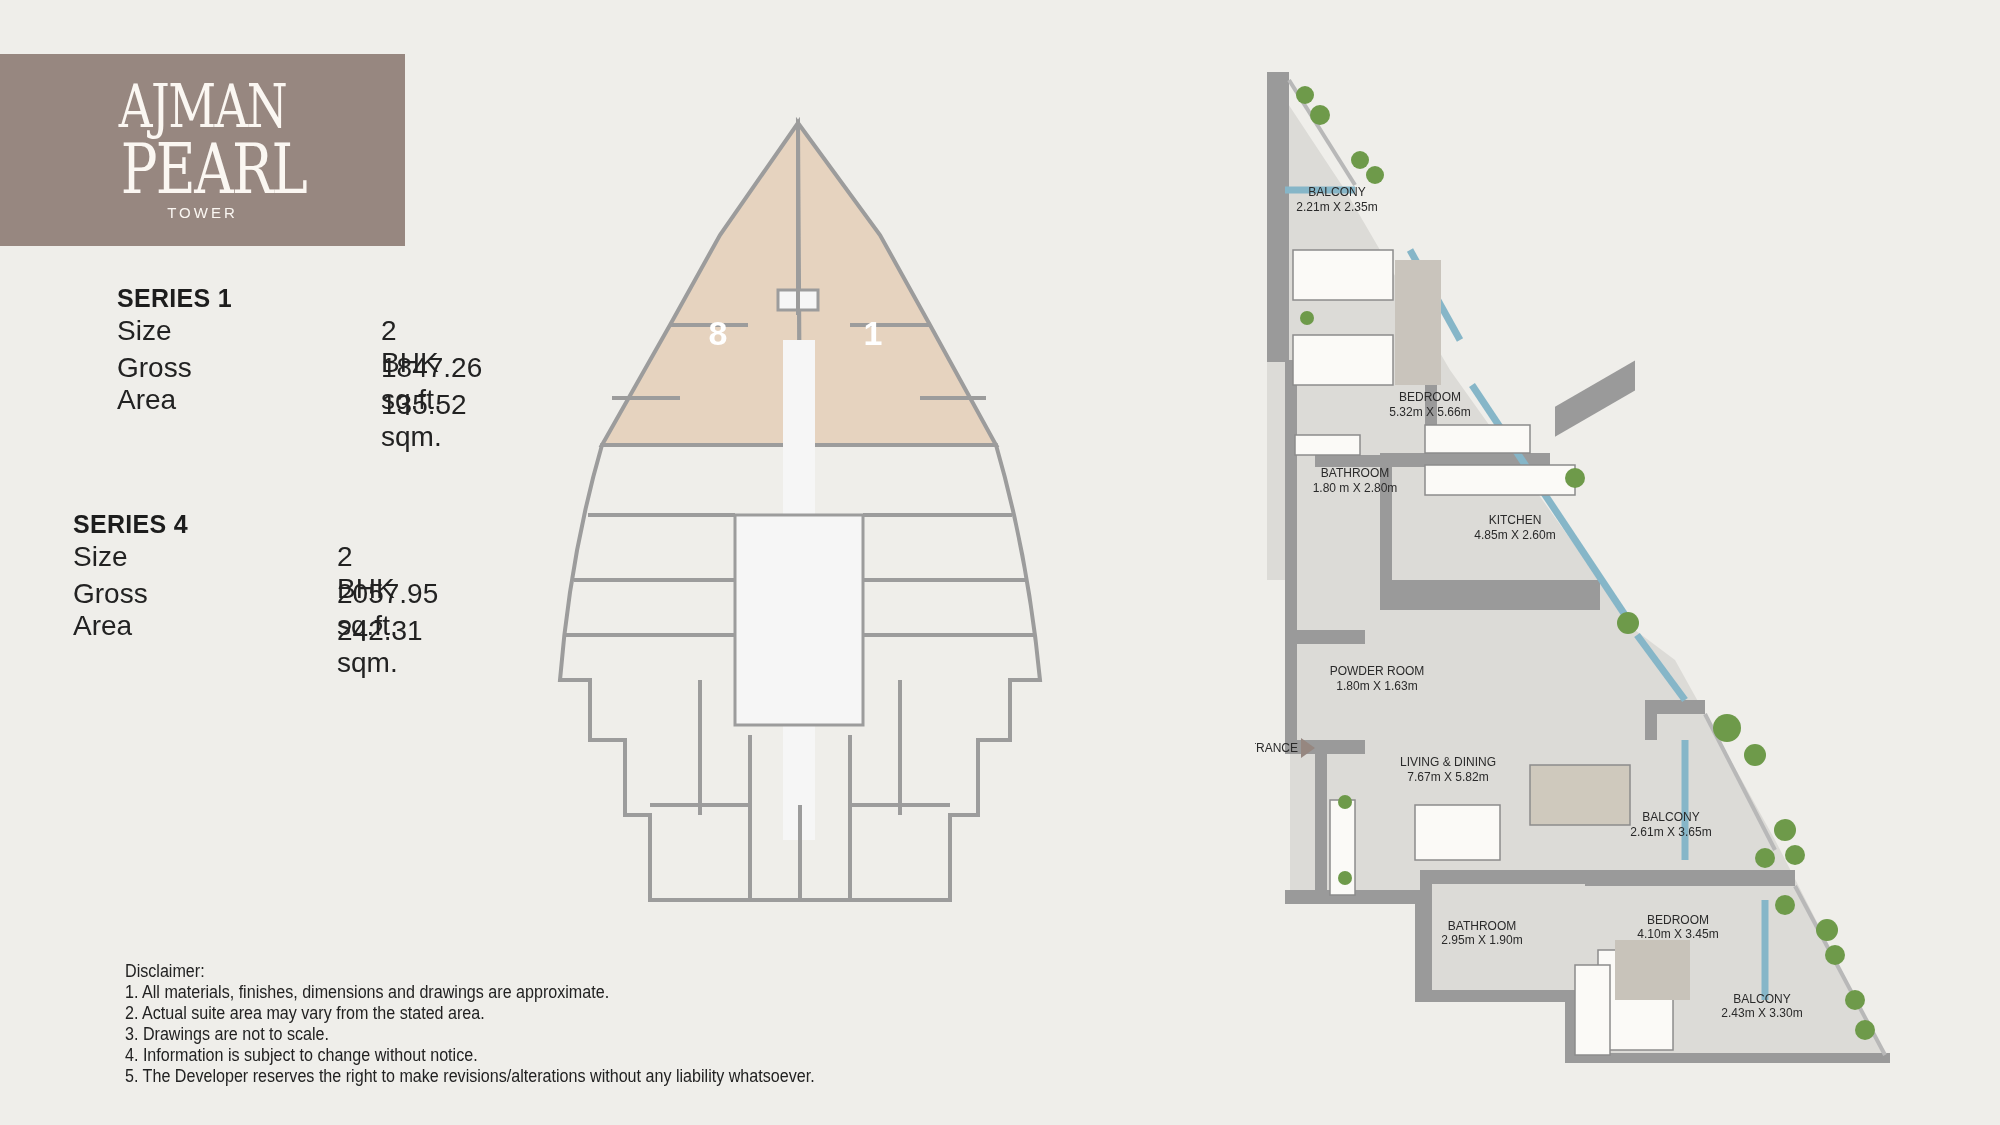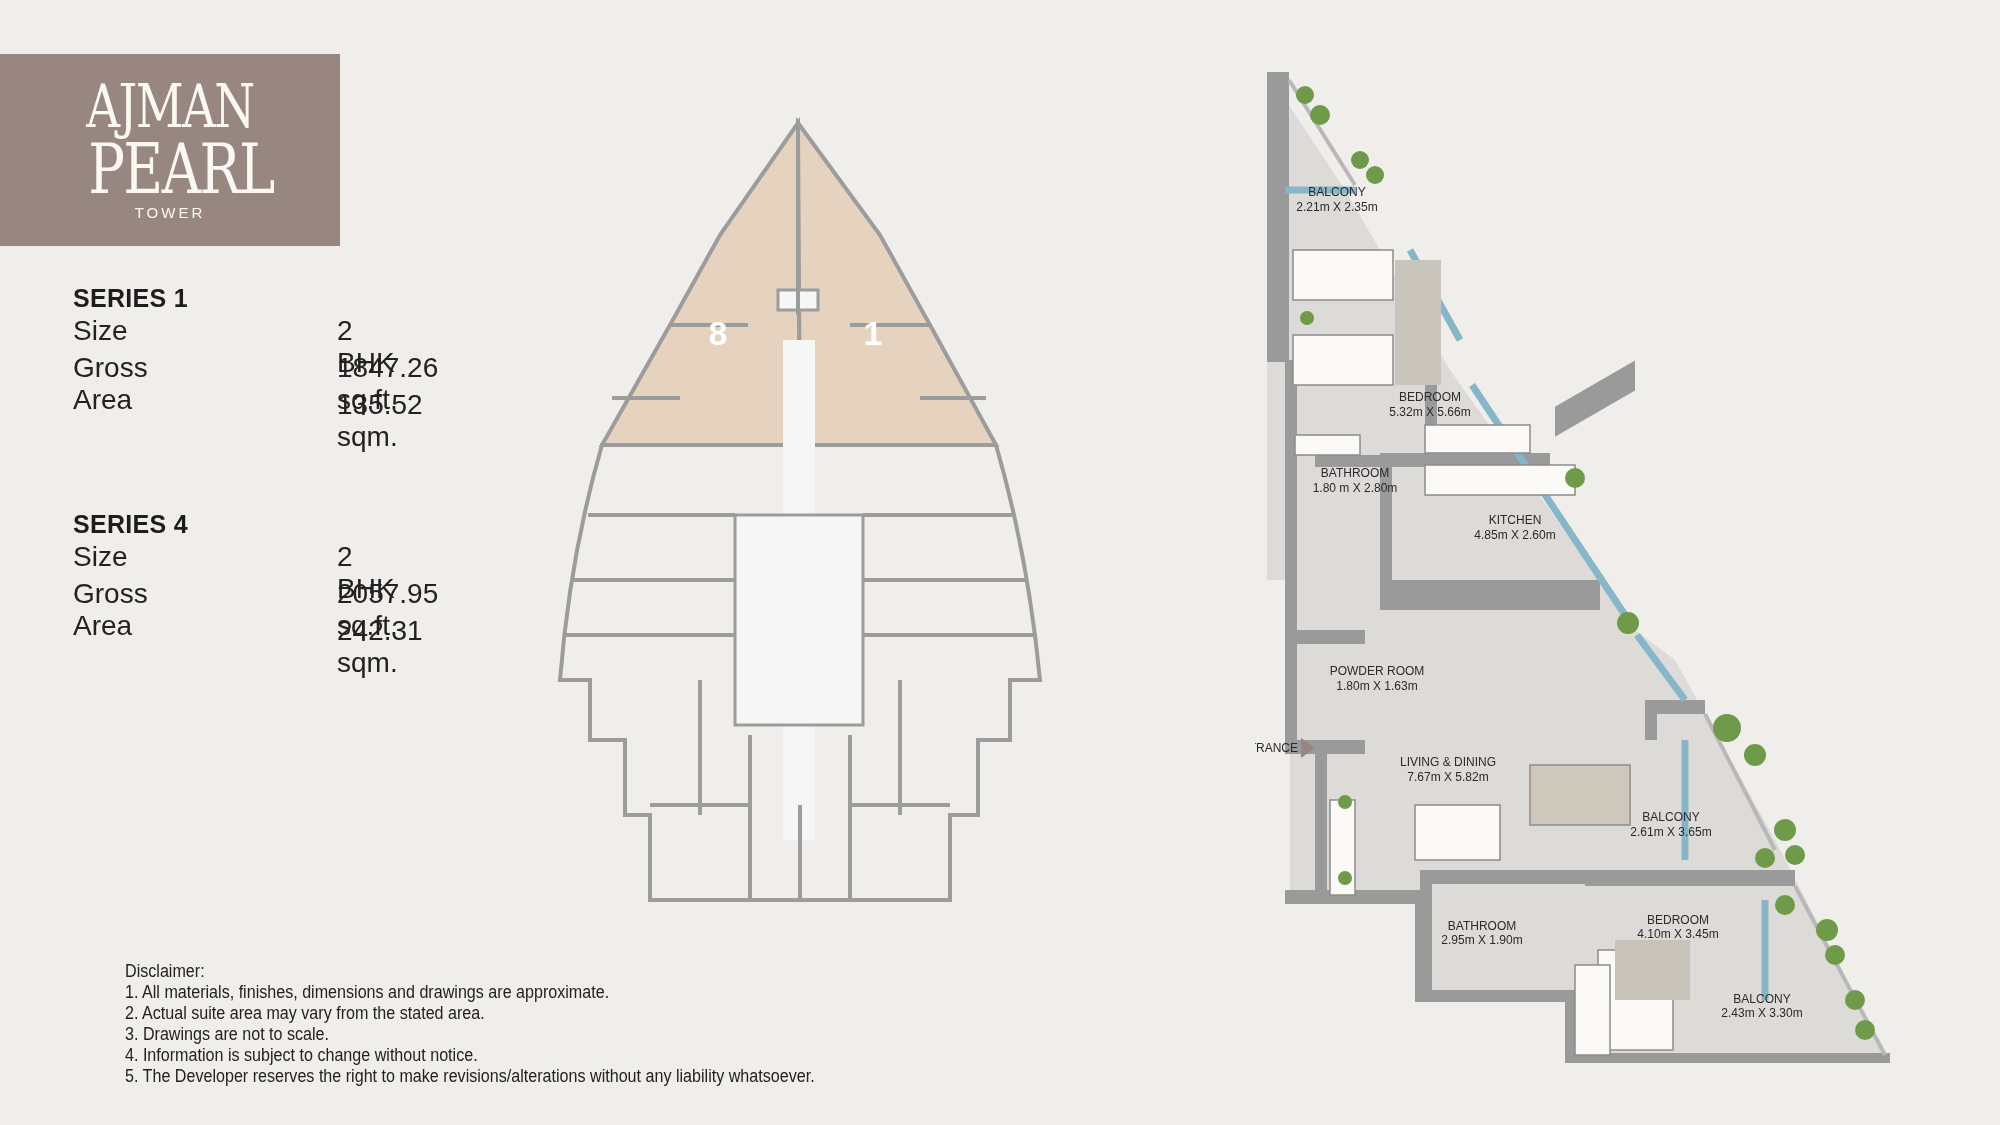--- a/index.html
+++ b/index.html
@@ -3,21 +3,21 @@
 <meta charset="utf-8">
 <style>
   html, body { margin:0; padding:0; }
   body {
     width:2000px; height:1125px; position:relative; overflow:hidden;
     background:#efeeea;
     font-family:"DejaVu Sans", "Liberation Sans", sans-serif;
     color:#1d1d1d;
   }
   .logo {
-    position:absolute; left:0; top:54px; width:340px; height:192px;
+    position:absolute; left:0; top:54px; width:405px; height:192px;
     background:#978780; color:#fbf7f2; text-align:center;
   }
   .logo .l1, .logo .l2 {
     font-family:"DejaVu Serif", "Liberation Serif", serif;
     font-weight:normal; letter-spacing:-2px; line-height:1;
     position:absolute; left:0; right:0;
     transform:scaleX(0.78);
   }
   .logo .l1 { top:22px; font-size:60px; }
   .logo .l2 { top:80px; font-size:70px; left:22px; }
@@ -30,21 +30,21 @@
   .series h2 {
     margin:0; font-size:25px; font-weight:bold; letter-spacing:0.3px;
     font-family:"Liberation Sans", sans-serif;
   }
   .series .row {
     position:relative; height:37px; font-size:28px;
     font-family:"Liberation Sans", sans-serif; font-weight:normal; color:#222;
   }
   .series .row .k { position:absolute; left:0; top:2px; }
   .series .row .v { position:absolute; left:264px; top:2px; }
-  .s1 { top:284px; }
+  .s1 { top:284px;margin-left:44px; }
   .s8 { top:510px; }
   .disclaimer {
     position:absolute; left:125px; top:961px; font-size:17.5px; line-height:21px;
     font-family:"Liberation Sans", sans-serif; color:#222;
     transform:scaleX(0.92); transform-origin:left top;
   }
   .disclaimer div { white-space:nowrap; }
   svg text { font-family:"Liberation Sans", sans-serif; }
   .keyplan { position:absolute; left:550px; top:115px; }
   .unitplan { position:absolute; left:1255px; top:60px; }

